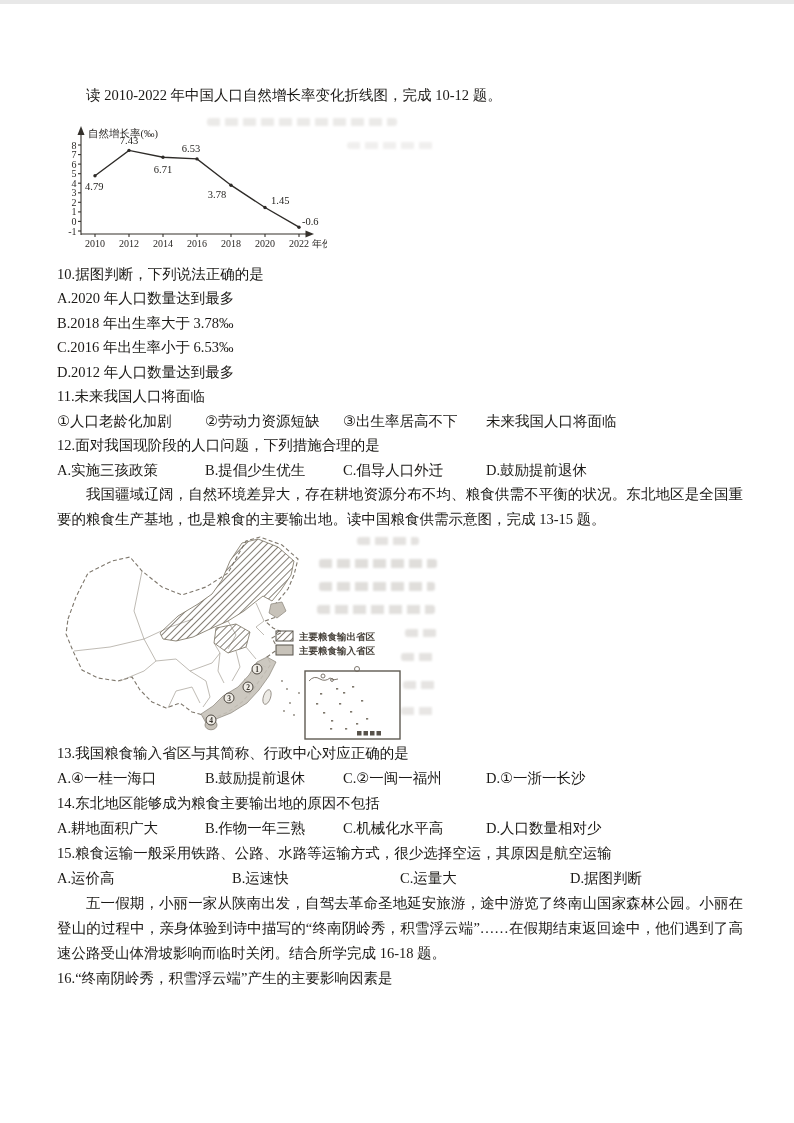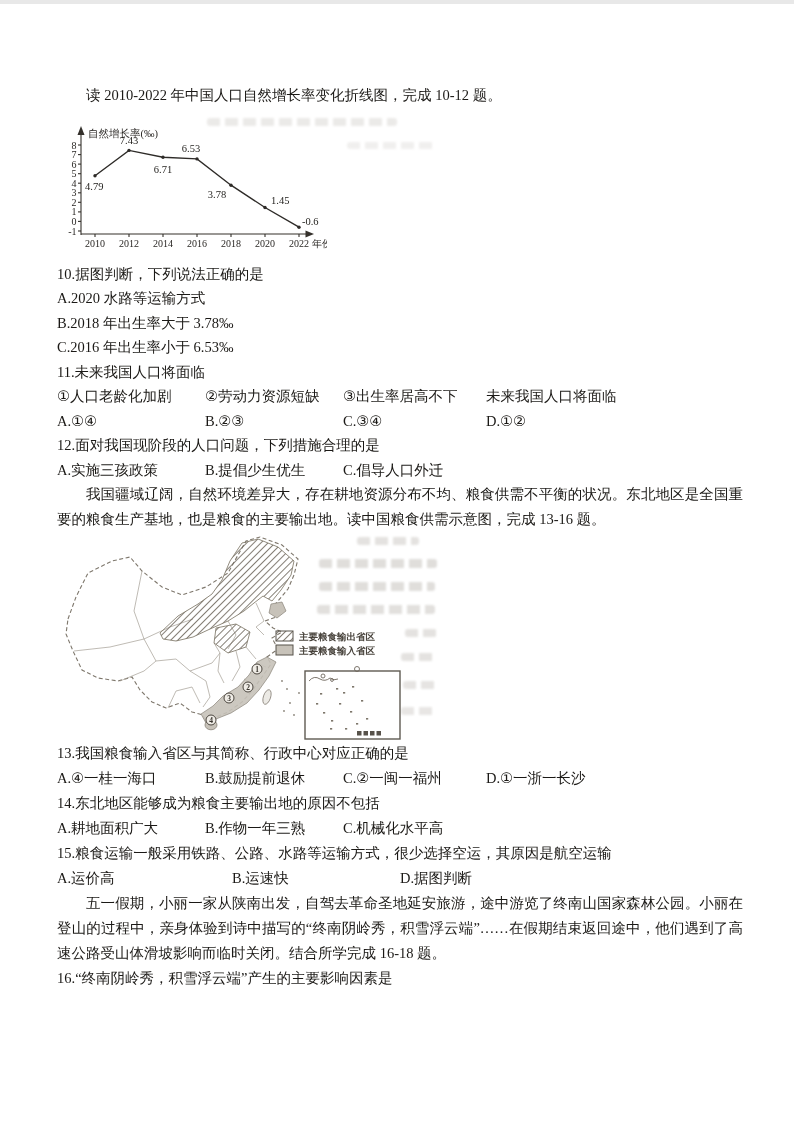--- a/index.html
+++ b/index.html
@@ -96,46 +96,42 @@
           <text x="98" y="52.5" text-anchor="middle">6.71</text>
           <text x="126" y="32" text-anchor="middle">6.53</text>
           <text x="152" y="78" text-anchor="middle">3.78</text>
           <text x="206" y="84">1.45</text>
           <text x="237" y="104.5">-0.6</text>
         </g>
       </svg>
     </div>
 
     <div class="line">10.据图判断，下列说法正确的是</div>
-    <div class="line">A.2020 水路等运输方式</div>
+    <div class="line">A.2020 年人口数量达到最多</div>
     <div class="line">B.2018 年出生率大于 3.78‰</div>
     <div class="line">C.2016 年出生率小于 6.53‰</div>
+    <div class="line">D.2012 年人口数量达到最多</div>
 
     <div class="line">11.未来我国人口将面临</div>
     <div class="line opt-grid">
       <span>①人口老龄化加剧</span>
       <span>②劳动力资源短缺</span>
       <span>③出生率居高不下</span>
       <span>未来我国人口将面临</span>
     </div>
-    <div class="line opt-grid">
-      <span>A.①④</span>
-      <span>B.②③</span>
-      <span>C.③④</span>
-      <span>D.①②</span>
-    </div>
 
     <div class="line">12.面对我国现阶段的人口问题，下列措施合理的是</div>
     <div class="line opt-grid">
       <span>A.实施三孩政策</span>
       <span>B.提倡少生优生</span>
       <span>C.倡导人口外迁</span>
-    </div>
-
-    <div class="para">我国疆域辽阔，自然环境差异大，存在耕地资源分布不均、粮食供需不平衡的状况。东北地区是全国重要的粮食生产基地，也是粮食的主要输出地。读中国粮食供需示意图，完成 13-16 题。</div>
+      <span>D.鼓励提前退休</span>
+    </div>
+
+    <div class="para">我国疆域辽阔，自然环境差异大，存在耕地资源分布不均、粮食供需不平衡的状况。东北地区是全国重要的粮食生产基地，也是粮食的主要输出地。读中国粮食供需示意图，完成 13-15 题。</div>
 
     <div class="map-block">
       <div class="smudge" style="left:300px;top:6px;width:62px;height:8px;opacity:.3"></div>
       <div class="smudge" style="left:262px;top:28px;width:118px;height:9px;opacity:.35"></div>
       <div class="smudge" style="left:262px;top:51px;width:116px;height:9px;opacity:.35"></div>
       <div class="smudge" style="left:260px;top:74px;width:118px;height:9px;opacity:.33"></div>
       <div class="smudge" style="left:348px;top:98px;width:32px;height:8px;opacity:.3"></div>
       <div class="smudge" style="left:344px;top:122px;width:36px;height:8px;opacity:.3"></div>
       <div class="smudge" style="left:346px;top:150px;width:34px;height:8px;opacity:.28"></div>
       <div class="smudge" style="left:344px;top:176px;width:36px;height:8px;opacity:.26"></div>
@@ -245,26 +241,28 @@
         <span>B.鼓励提前退休</span>
         <span>C.②一闽一福州</span>
         <span>D.①一浙一长沙</span>
       </div>
 
       <div class="line">14.东北地区能够成为粮食主要输出地的原因不包括</div>
       <div class="line opt-grid">
         <span>A.耕地面积广大</span>
         <span>B.作物一年三熟</span>
         <span>C.机械化水平高</span>
+        <span>D.人口数量相对少</span>
       </div>
 
       <div class="line">15.粮食运输一般采用铁路、公路、水路等运输方式，很少选择空运，其原因是航空运输</div>
       <div class="line opt-grid-wide">
         <span>A.运价高</span>
         <span>B.运速快</span>
+        <span>C.运量大</span>
         <span>D.据图判断</span>
       </div>
 
       <div class="para">五一假期，小丽一家从陕南出发，自驾去革命圣地延安旅游，途中游览了终南山国家森林公园。小丽在登山的过程中，亲身体验到诗中描写的“终南阴岭秀，积雪浮云端”……在假期结束返回途中，他们遇到了高速公路受山体滑坡影响而临时关闭。结合所学完成 16-18 题。</div>
 
       <div class="line">16.“终南阴岭秀，积雪浮云端”产生的主要影响因素是</div>
     </div>
 
   </div>
 </div>

